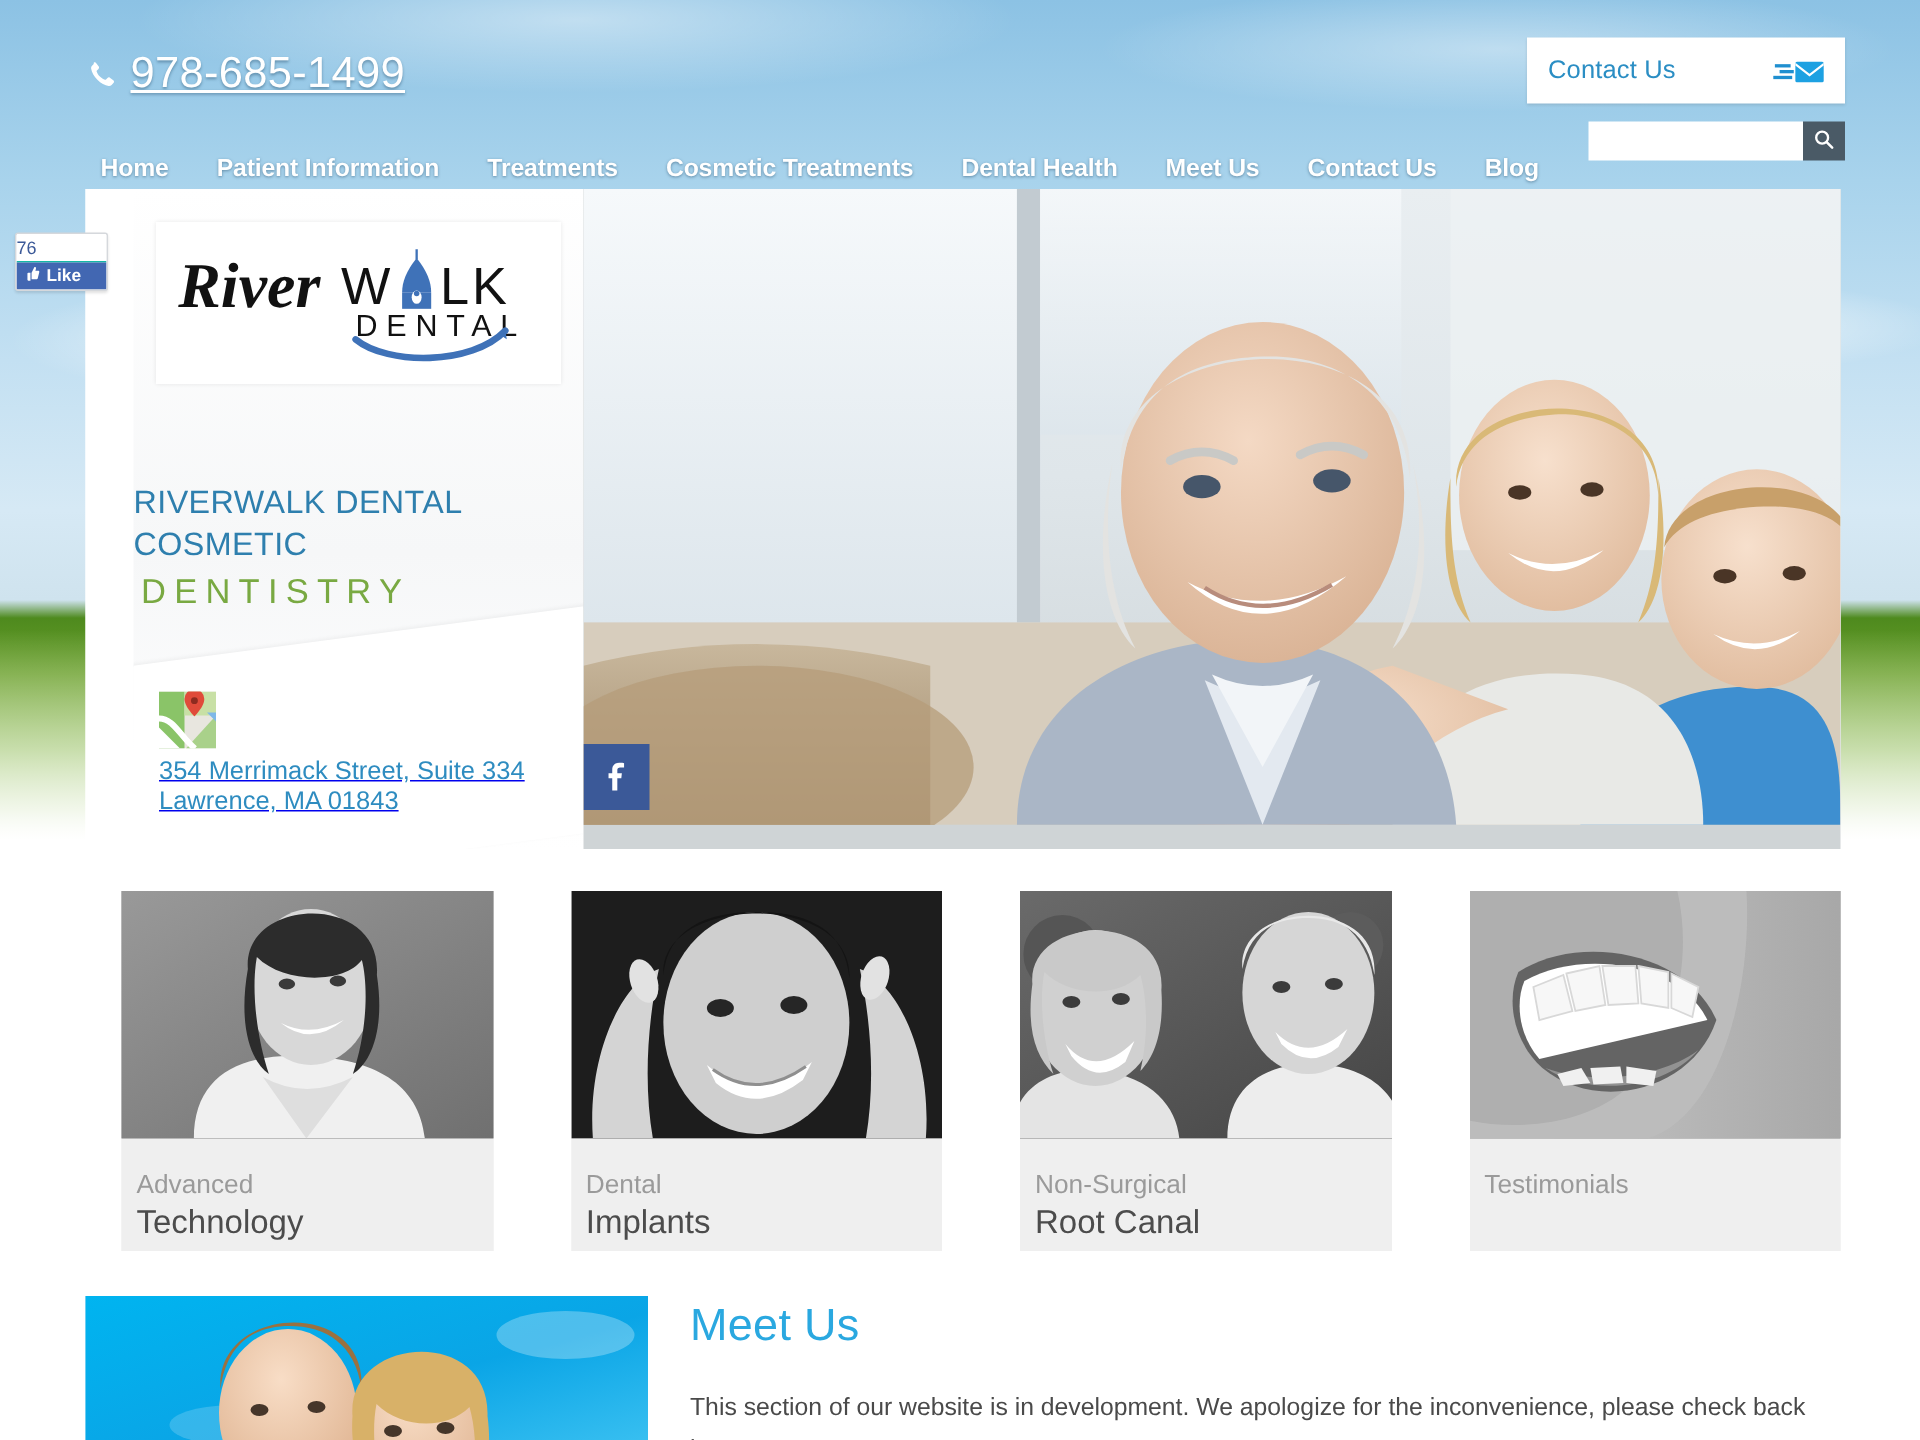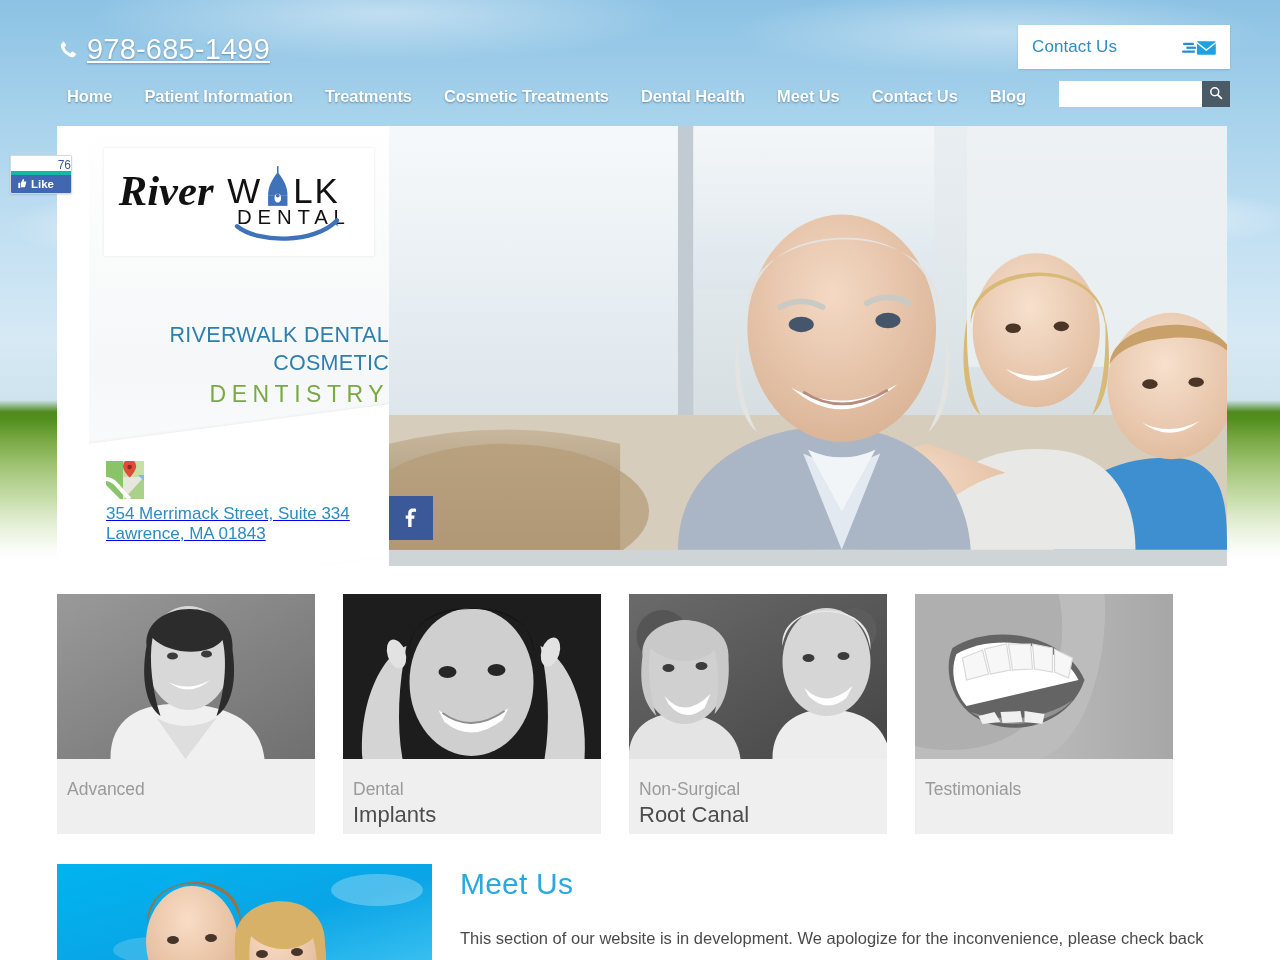--- a/index.html
+++ b/index.html
@@ -137,20 +137,21 @@
   #nav a {
     color: #ffffff;
     font-size: 16.5px;
     font-weight: bold;
     text-decoration: none;
     padding: 0 16px;
     letter-spacing: -0.1px;
     text-shadow: 0 1px 2px rgba(25,65,95,.5);
     white-space: nowrap;
     line-height: 28px;
+    margin-top: 16px;
   }
   #nav a:first-child { padding-left: 10px; }
 
   #searchwrap {
     position: absolute;
     right: 52px;
     top: -1px;
     display: flex;
     align-items: stretch;
     height: 26px;
@@ -222,21 +223,21 @@
     display: flex;
     align-items: center;
     justify-content: center;
   }
   #logobox svg { display: block; }
 
   #tagline {
     position: absolute;
     left: 0; right: 0;
     top: 195px;
-    text-align: right;
+    text-align: left;
     z-index: 3;
   }
   #tagline .t1, #tagline .t2 {
     color: #2e7fae;
     font-size: 21.5px;
     line-height: 28px;
     letter-spacing: .3px;
   }
   #tagline .t3 {
     color: #79a942;
@@ -290,25 +291,25 @@
     z-index: 9;
     background: #ffffff;
     border: 1px solid #d5d8dc;
     border-radius: 2px;
     overflow: hidden;
     box-shadow: 0 1px 2px rgba(0,0,0,.12);
   }
   #fblike .count {
     height: 19px;
     line-height: 19px;
-    text-align: right;
+    text-align: left;
     font-size: 12px;
     color: #3b5998;
     background: #fff;
-    border-bottom: 4px solid #14b8a6;
+    border-bottom: 1px solid #14b8a6;
     font-family: "Liberation Sans", sans-serif;
   }
   #fblike .likebtn {
     height: 18px;
     background: #4267b2;
     color: #fff;
     display: flex;
     align-items: center;
     gap: 4px;
     padding-left: 5px;
@@ -320,20 +321,21 @@
   #cards {
     display: flex;
     gap: 28px;
     padding: 0;
     margin-top: 28px;
   }
   .card {
     width: 258px;
     background: #eeeeee;
     cursor: pointer;
+    margin-left: 24px;
   }
   .card .cimg {
     height: 165px;
     width: 100%;
     position: relative;
     overflow: hidden;
     filter: grayscale(100%);
     background: #8d8d8d;
   }
   .card .ctext {
@@ -616,20 +618,21 @@
             <path d="M106 124 L135 165 L166 124 Q135 140 106 124 Z" fill="#dedede"></path>
             <ellipse cx="138" cy="64" rx="42" ry="52" fill="#d8d8d8"></ellipse>
             <path d="M96 52 C92 4 186 0 182 56 C188 96 176 116 166 122 C176 92 176 62 172 46 C160 62 120 62 102 44 C98 66 102 98 110 122 C96 112 90 86 96 52 Z" fill="#2c2c2c"></path>
             <ellipse cx="122" cy="62" rx="5.5" ry="3.6" fill="#3a3a3a"></ellipse>
             <ellipse cx="156" cy="60" rx="5.5" ry="3.6" fill="#3a3a3a"></ellipse>
             <path d="M118 88 Q138 104 160 86 Q138 98 118 88 Z" fill="#ffffff"></path>
           </svg>
         </div>
         <div class="ctext">
           <div class="l1">Advanced</div>
+          <div class="l2">Technology</div>
         </div>
       </div>
 
       <div class="card">
         <div class="cimg">
           <svg viewBox="0 0 271 165" preserveAspectRatio="xMidYMid slice" width="100%" height="100%">
             <rect width="271" height="165" fill="#1d1d1d"></rect>
             <ellipse cx="135" cy="88" rx="62" ry="74" fill="#cfcfcf"></ellipse>
             <path d="M73 56 C70 2 200 0 197 58 C194 26 170 14 135 14 C100 14 76 26 73 56 Z" fill="#141414"></path>
             <ellipse cx="111" cy="78" rx="9" ry="6" fill="#262626"></ellipse>

